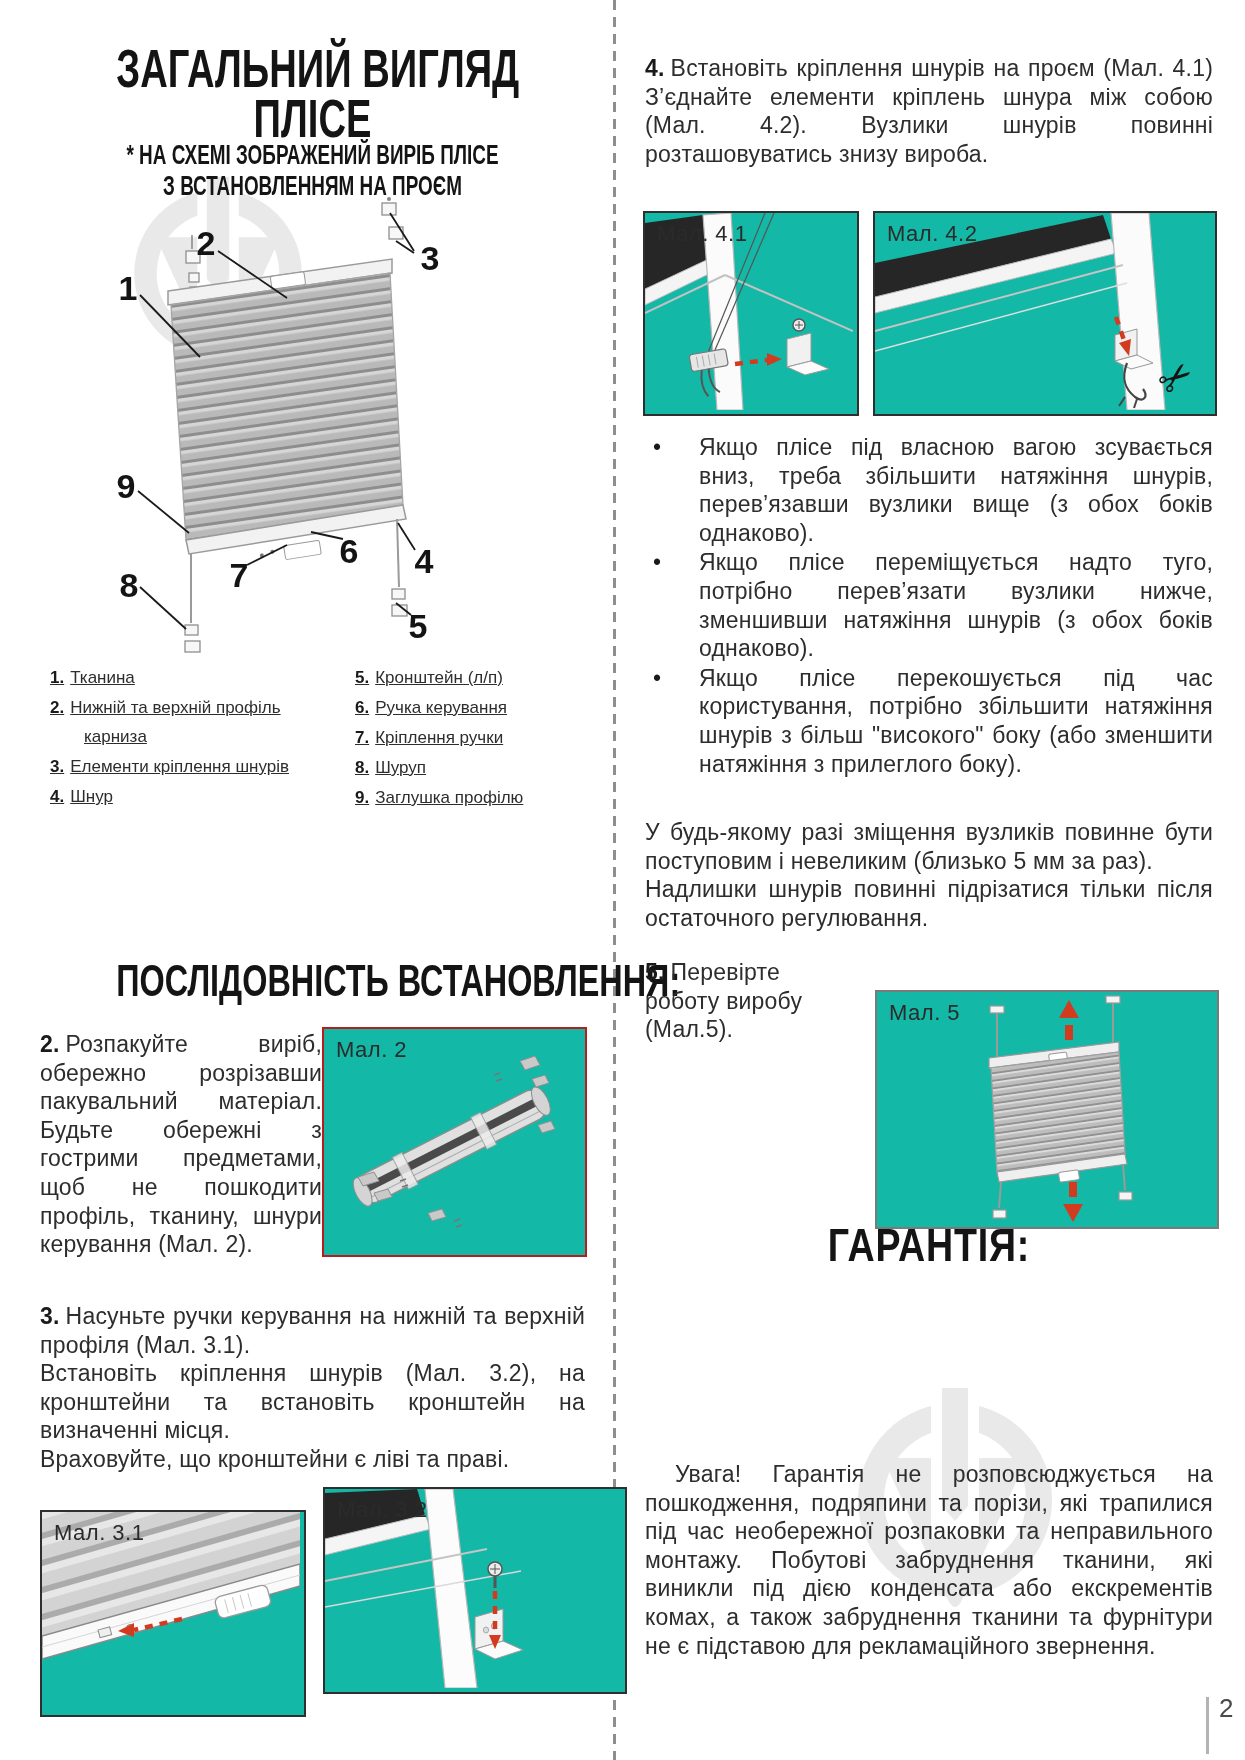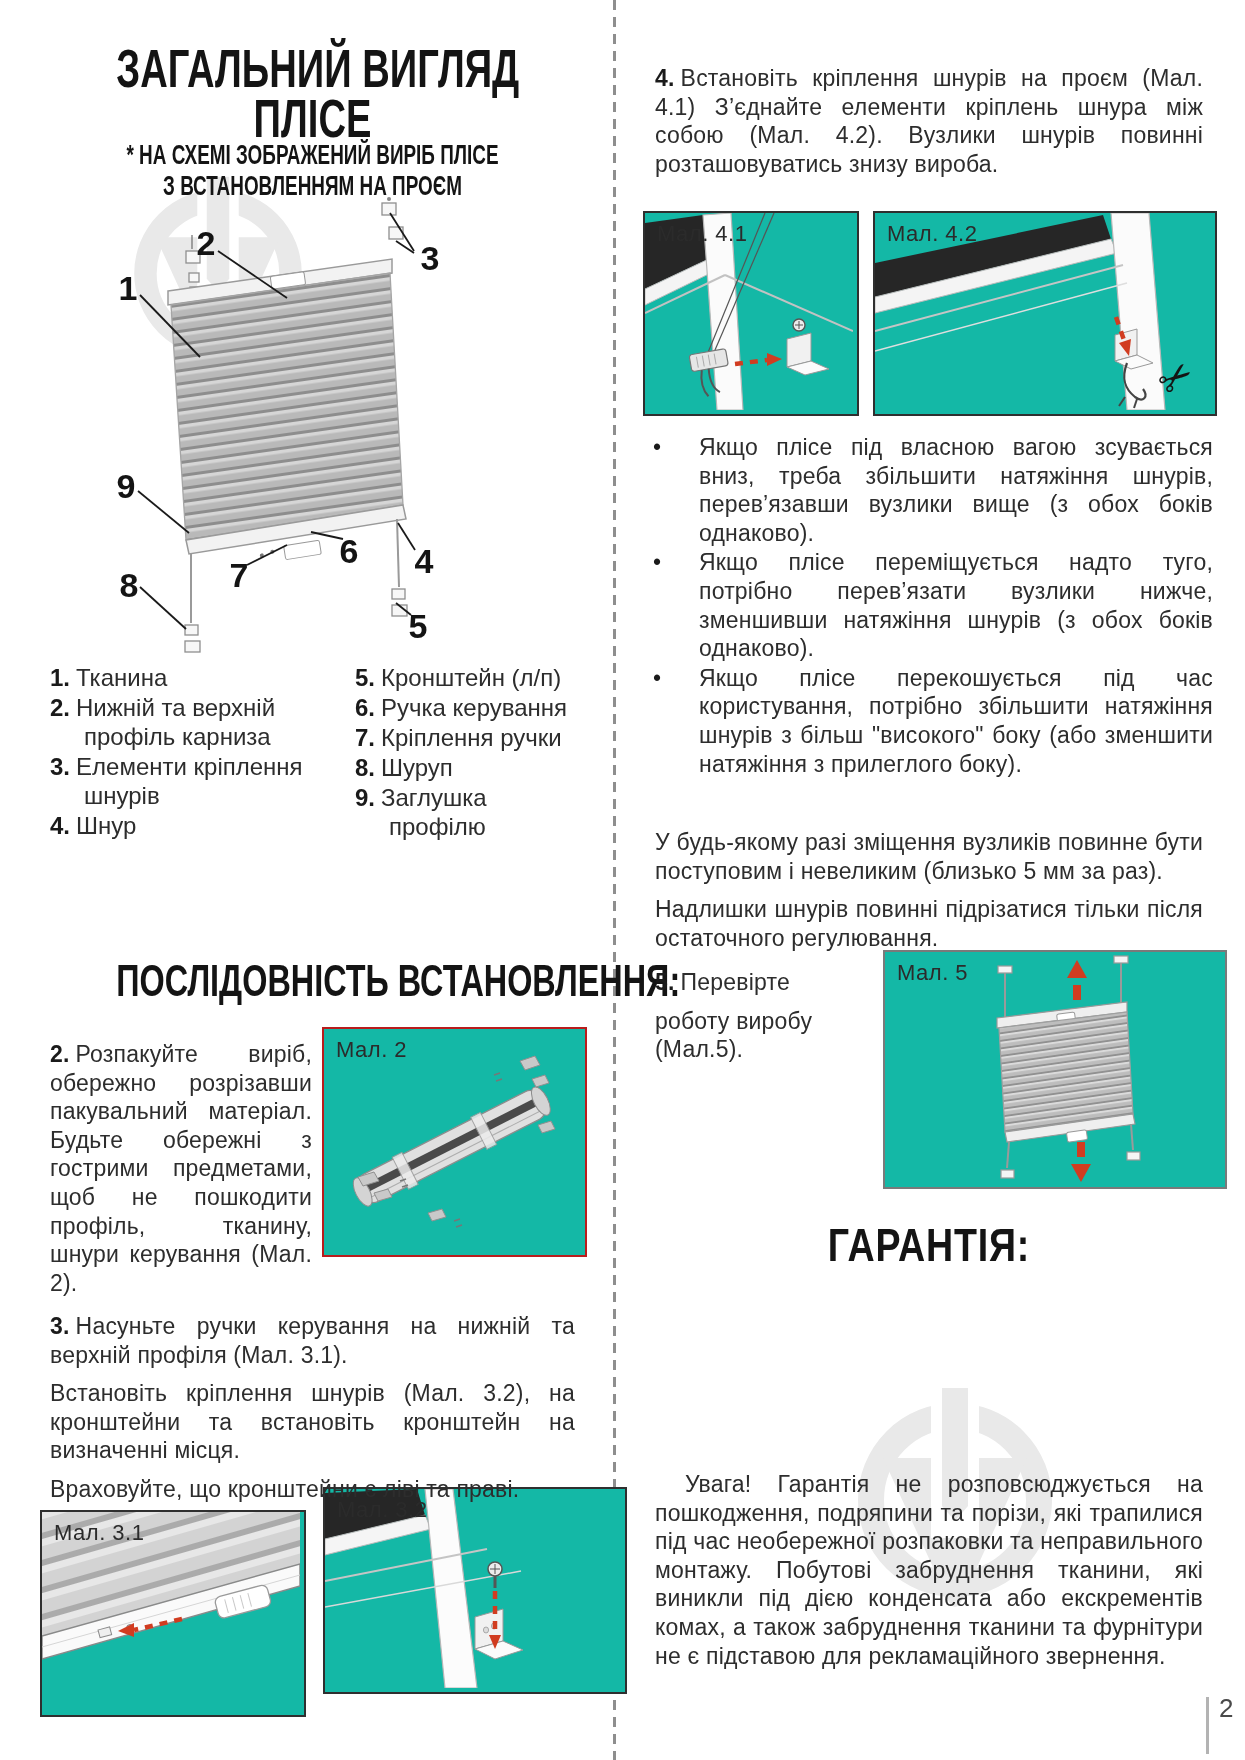--- a/index.html
+++ b/index.html
@@ -1,34 +1,34 @@
 <!DOCTYPE html>
 <html><head>
 <meta charset="utf-8">
 <style>
   html,body{margin:0;padding:0;background:#ffffff;}
   .page{position:relative;width:1245px;height:1760px;background:#fff;overflow:hidden;
         font-family:"Liberation Sans",sans-serif;color:#2c2c2c;}
   .abs{position:absolute;}
   .body-text{font-size:23px;line-height:28.6px;text-align:justify;color:#2d2d2d;letter-spacing:.2px;}
-  .body-text p{margin:10px;}
+  .body-text p{margin:0;}
   .num{font-weight:700;color:#1a1a1a;margin-right:6px;}
   .cond{display:block;font-weight:700;color:#141414;transform:scaleX(.72);transform-origin:50% 50%;white-space:nowrap;text-align:center;}
   .h-title{font-size:53px;line-height:50px;}
   .h-note{font-size:27px;line-height:31px;transform:scaleX(.70);}
   .h-seq{font-size:45px;line-height:45px;}
   .h-war{font-size:47px;line-height:46px;transform:scaleX(.80);letter-spacing:1px;}
   .figbox{position:absolute;background:#14b8a6;border:2px solid #2f2f2f;}
   .figbox.thin{border:2px solid #b91c1c;}
   .figbox.gray{border:2px solid #7a7a7a;}
   .figlabel{position:absolute;left:12px;top:8px;font-size:22px;color:#2b2b2b;letter-spacing:.5px;z-index:3;}
   .figbox svg{position:absolute;left:0;top:0;}
   .divider{position:absolute;top:0;width:3px;height:1760px;
            background:repeating-linear-gradient(to bottom,#8e8e8e 0 10px,transparent 10px 17px);}
-  .litem{font-size:24px;line-height:29px;padding-left:34px;text-indent:-34px;margin-bottom:1px;color:#2d2d2d;}
+  .litem{font-size:17px;line-height:29px;padding-left:34px;text-indent:-34px;margin-bottom:1px;color:#2d2d2d;text-decoration:underline;}
   .bullet{display:flex;margin-bottom:1px;}
   .bullet .dot{width:46px;flex:none;font-size:23px;line-height:28.6px;color:#1a1a1a;padding-left:8px;}
   .bullet .btext{flex:1;}
   .indent{text-indent:30px;}
   .z2{z-index:2;}
   .pageno-line{position:absolute;left:1206px;top:1697px;width:3px;height:57px;background:#b3b3b3;}
   .pageno{position:absolute;left:1219px;top:1693px;font-size:26px;color:#4a4a4a;}
 </style>
 </head>
 <body>
@@ -309,21 +309,21 @@
   <div class="abs z2 body-text" style="left:645px;top:818px;width:568px;">
     <p>У будь-якому разі зміщення вузликів повинне бути поступовим і невеликим (близько 5 мм за раз).</p>
     <p>Надлишки шнурів повинні підрізатися тільки після остаточного регулювання.</p>
   </div>
 
   <div class="abs z2 body-text" style="left:645px;top:958px;width:220px;text-align:left;">
     <p><b class="num">5.</b><span>Перевірте</span></p>
     <p><span>роботу виробу (Мал.5).</span></p>
   </div>
 
-  <div class="figbox gray" style="left:875px;top:950px;width:340px;height:235px;margin-left:8px;">
+  <div class="figbox gray" style="left:875px;top:990px;width:340px;height:235px;">
     <span class="figlabel">Мал. 5</span>
     <svg width="336" height="231" viewBox="0 0 336 231">
       <defs>
         <pattern id="pf5" width="10" height="7.5" patternUnits="userSpaceOnUse" patternTransform="rotate(-8)">
           <rect width="10" height="7.5" fill="#bdbdbd"></rect>
           <rect width="10" height="2" y="0" fill="#dbdbdb"></rect>
           <rect width="10" height="1.8" y="5.7" fill="#8f8f8f"></rect>
         </pattern>
       </defs>
       <g stroke="#9a9a9a" fill="#f5f5f5" stroke-width="1.2">

